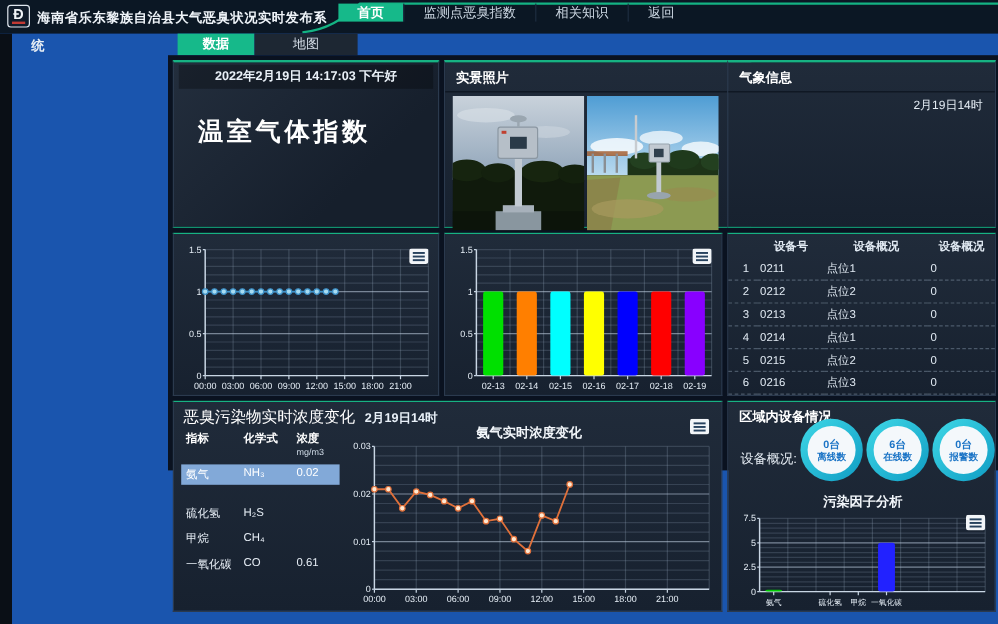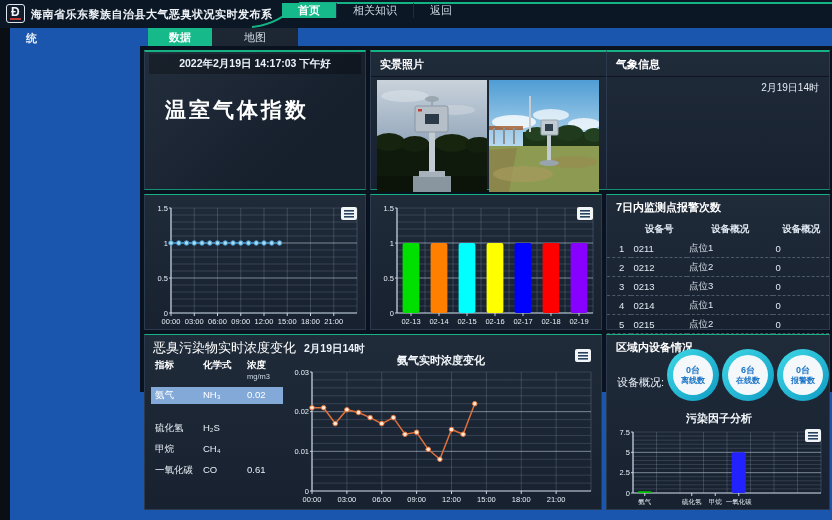--- a/index.html
+++ b/index.html
@@ -104,20 +104,21 @@
     <div class="logo">
         <span>Ɖ</span>
         <i></i>
       </div>
     <div class="app-title">海南省乐东黎族自治县大气恶臭状况实时发布系</div>
     <svg class="top-accent">
       <path d="M252,27 C272,25 286,16 300,3 L832,3" stroke="#14b383" stroke-width="2" fill="none"></path>
     </svg>
     <div class="nav">
       <div class="nav-item active">首页</div>
+      <div class="nav-item">监测点恶臭指数</div>
       <div class="nav-item">相关知识</div>
       <div class="nav-item">返回</div>
     </div>
   </div>
 
   <div class="leftstrip"></div>
   <div class="title-wrap">统</div>
   <div class="tab active">数据</div>
   <div class="tab inactive">地图</div>
 
@@ -329,21 +330,20 @@
           <rect x="85.6" y="40.00000000000001" width="16.8" height="70" rx="2" fill="#00ffff"></rect>
           <rect x="113.6" y="40.00000000000001" width="16.8" height="70" rx="2" fill="#ffff00"></rect>
           <rect x="141.6" y="40.00000000000001" width="16.8" height="70" rx="2" fill="#0000ff"></rect>
           <rect x="169.6" y="40.00000000000001" width="16.8" height="70" rx="2" fill="#ff0000"></rect>
           <rect x="197.6" y="40.00000000000001" width="16.8" height="70" rx="2" fill="#8800ff"></rect>
         </svg></div>
     <div class="toolbox" style="right:8px;top:12px;"></div>
   </div>
 
   <div class="panel p-alarms">
-    <div class="phead" style="border-bottom:none;">7日内监测点报警次数</div>
     <table class="atable">
       <tbody>
           <tr>
         <th class="cno"></th>
         <th class="cdev">设备号</th>
         <th class="cname">设备概况</th>
         <th class="ccnt">设备概况</th>
       </tr>
       <tr>
             <td class="cno">1</td>

